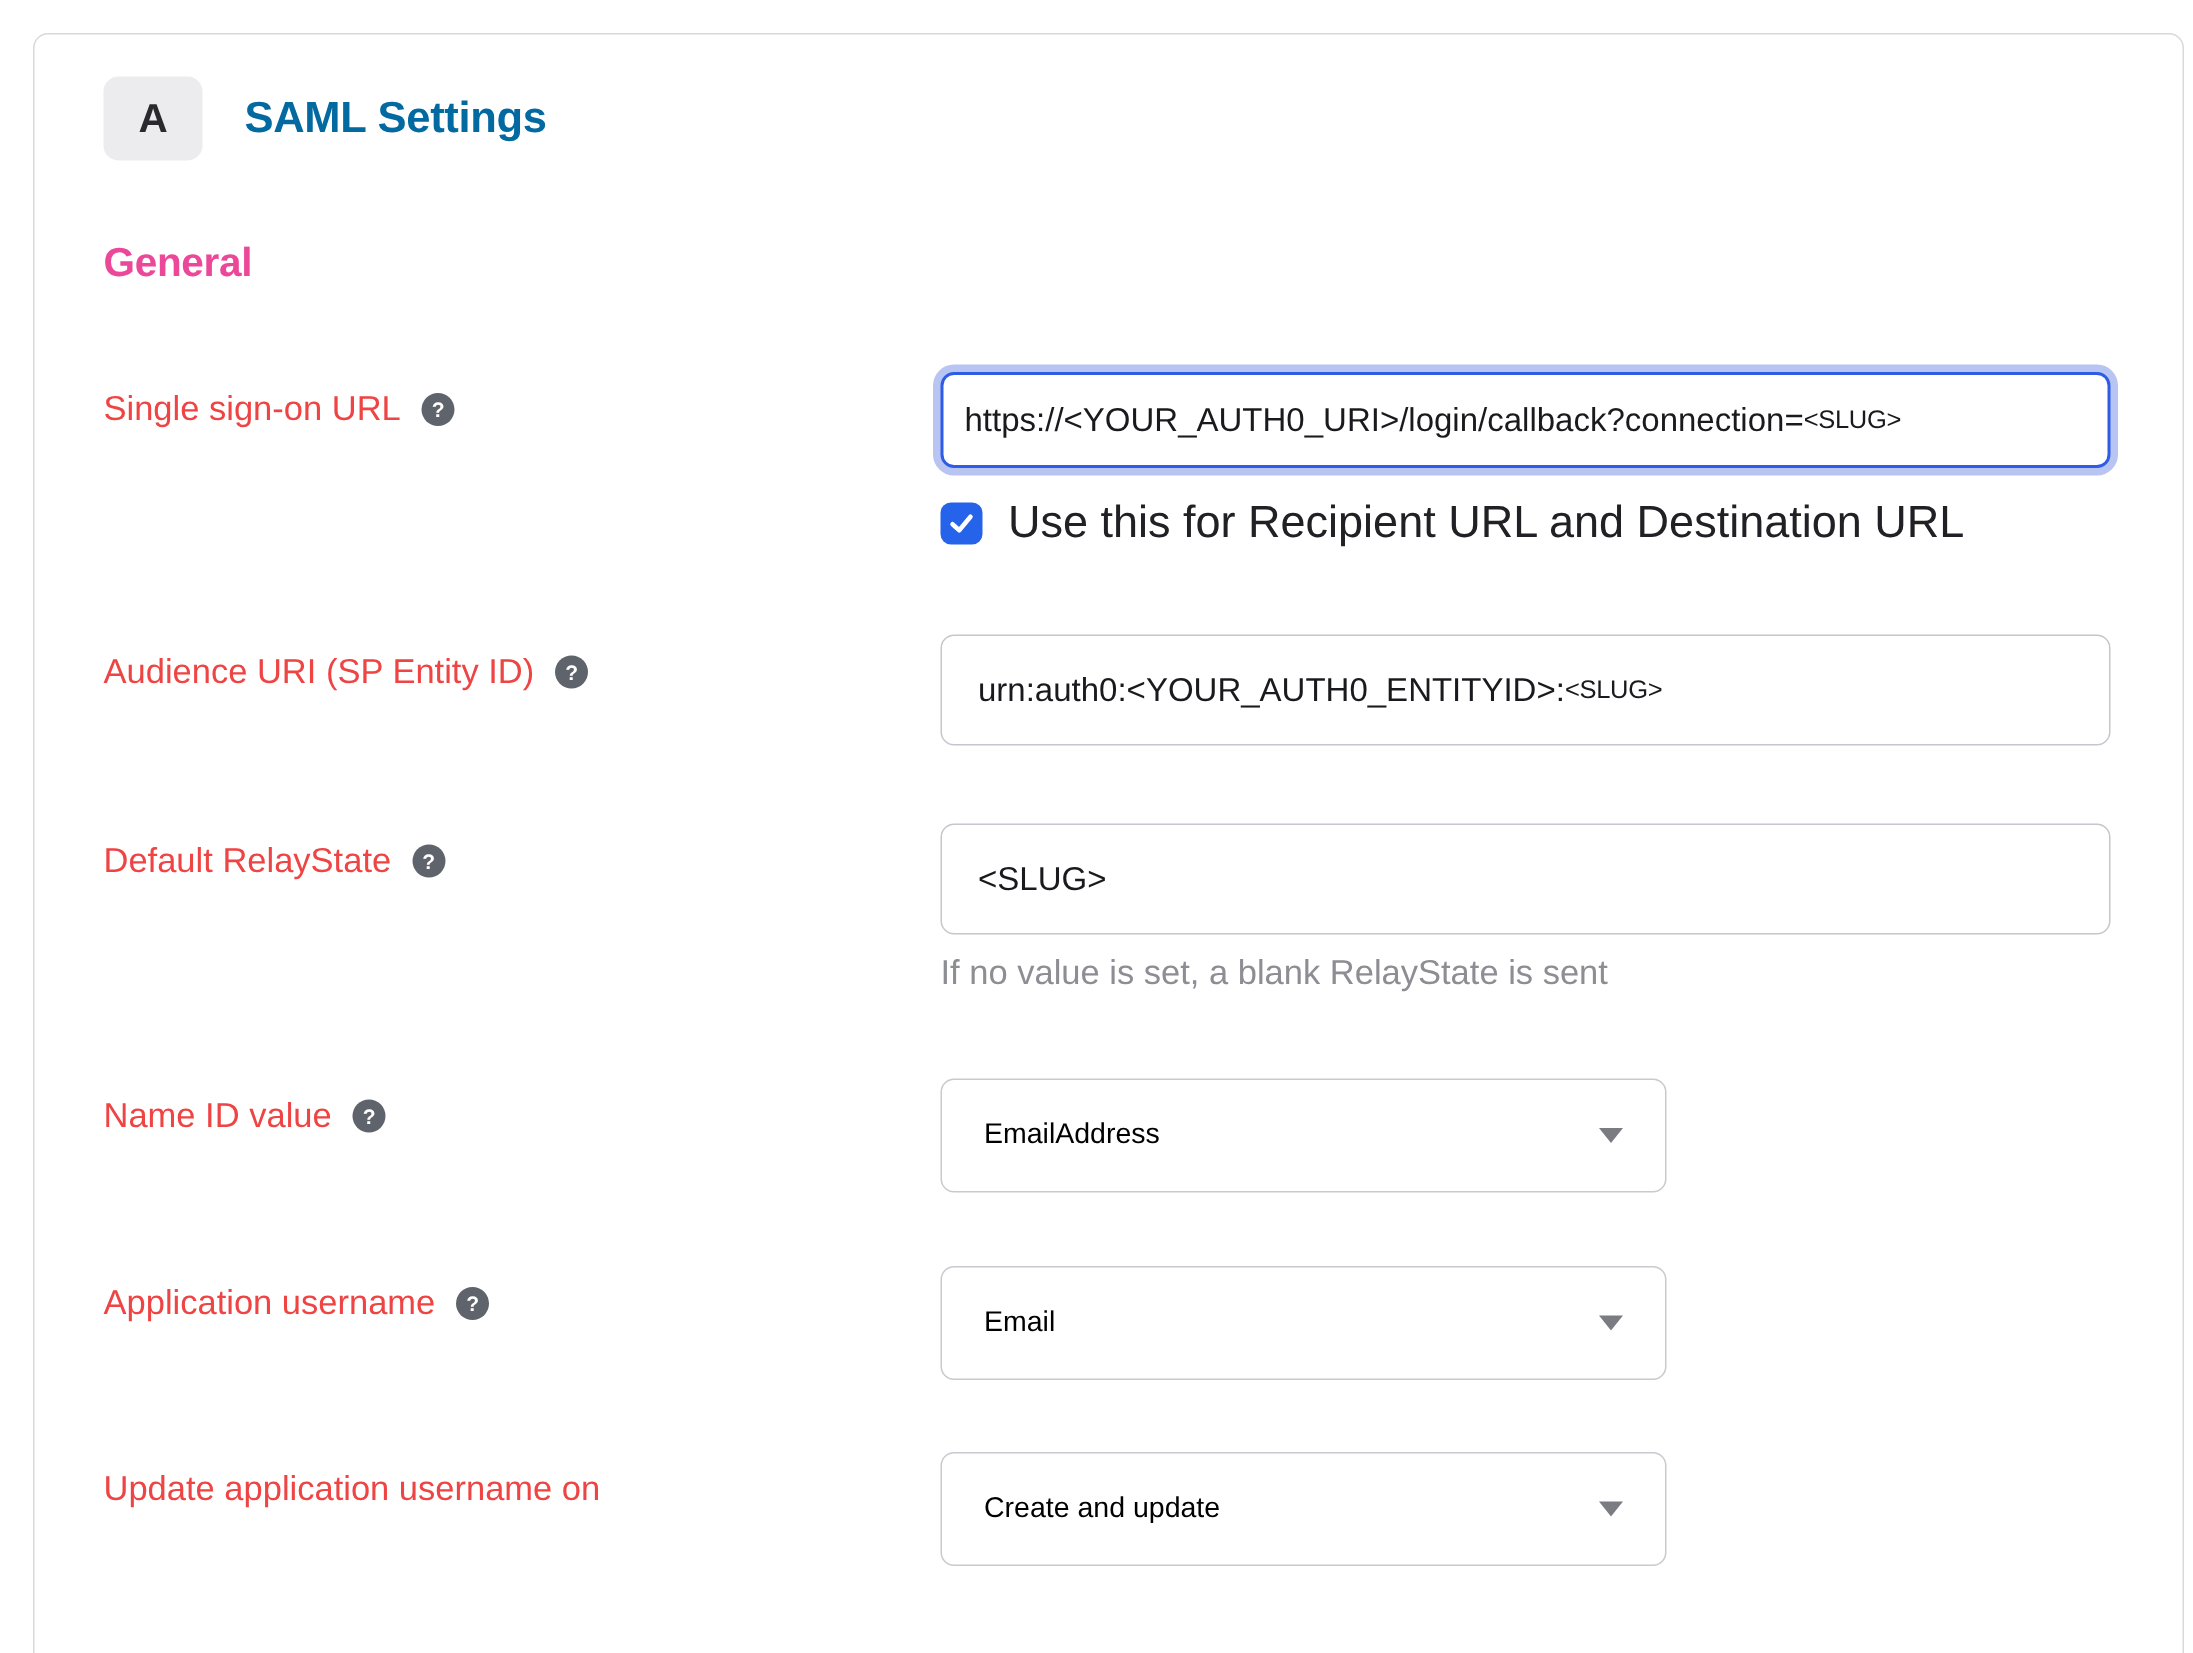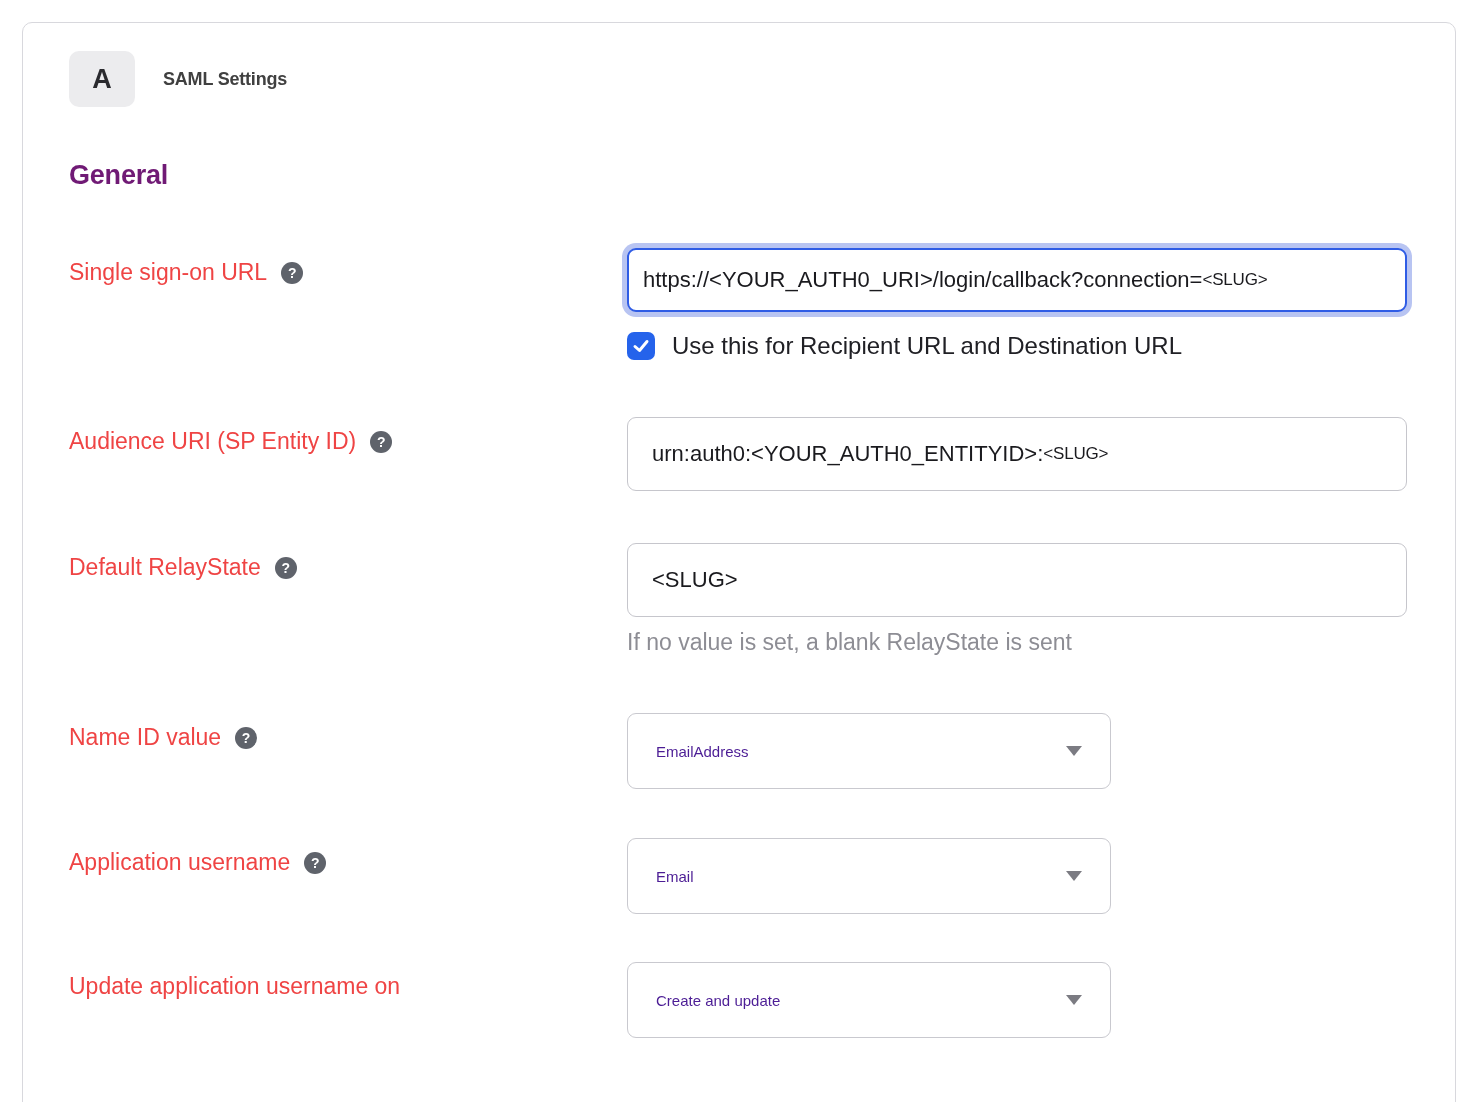--- a/index.html
+++ b/index.html
@@ -21,26 +21,26 @@
   }
   
   .header { display: flex; align-items: center; gap: 28px; }
   .badge {
     width: 66px; height: 56px;
     background: #ececee;
     border-radius: 10px;
     display: flex; align-items: center; justify-content: center;
     font-size: 27px; font-weight: 700; color: #2a2a2e;
   }
-  .title { font-size: 18px; font-weight: 700; color: #404040; letter-spacing: -0.2px; }
+  .title { font-size: 29px; font-weight: 700; color: #0369a1; letter-spacing: -0.2px; }
 
   
   .section-heading {
     margin-top: 53px;
-    font-size: 27px; font-weight: 700; color: #701a75;
+    font-size: 27px; font-weight: 700; color: #ec4899;
     letter-spacing: -0.2px;
   }
 
   
   .row { display: flex; align-items: flex-start; }
   .label-cell {
     width: 558px; flex: 0 0 558px;
     padding-top: 11px;
     display: flex; align-items: center; gap: 14px;
   }
@@ -81,34 +81,34 @@
   
   .checkbox-row { display: flex; align-items: center; margin-top: 20px; }
   .checkbox {
     width: 28px; height: 28px; flex: 0 0 28px;
     background: #2563eb;
     border-radius: 7px;
     display: inline-flex; align-items: center; justify-content: center;
     cursor: pointer;
   }
   .checkbox svg { display: block; }
-  .cb-label { margin-left: 17px; font-size: 24px; color: #202025; }
+  .cb-label { margin-left: 17px; font-size: 30px; color: #202025; }
 
   
   .hint { margin-top: 12px; font-size: 23px; color: #8d8d94; }
 
   
   .select {
     width: 484px; height: 76px;
     border: 1px solid #c9c9cf;
     border-radius: 9px;
     background: #ffffff;
     display: flex; align-items: center; justify-content: space-between;
     padding: 0 28px;
-    font-size: 15px; color: #4c1d95;
+    font-size: 19px; color: #000000;
     cursor: pointer;
   }
   .caret {
     width: 0; height: 0;
     border-left: 8px solid transparent;
     border-right: 8px solid transparent;
     border-top: 10px solid #7b7b82;
   }
 
   

